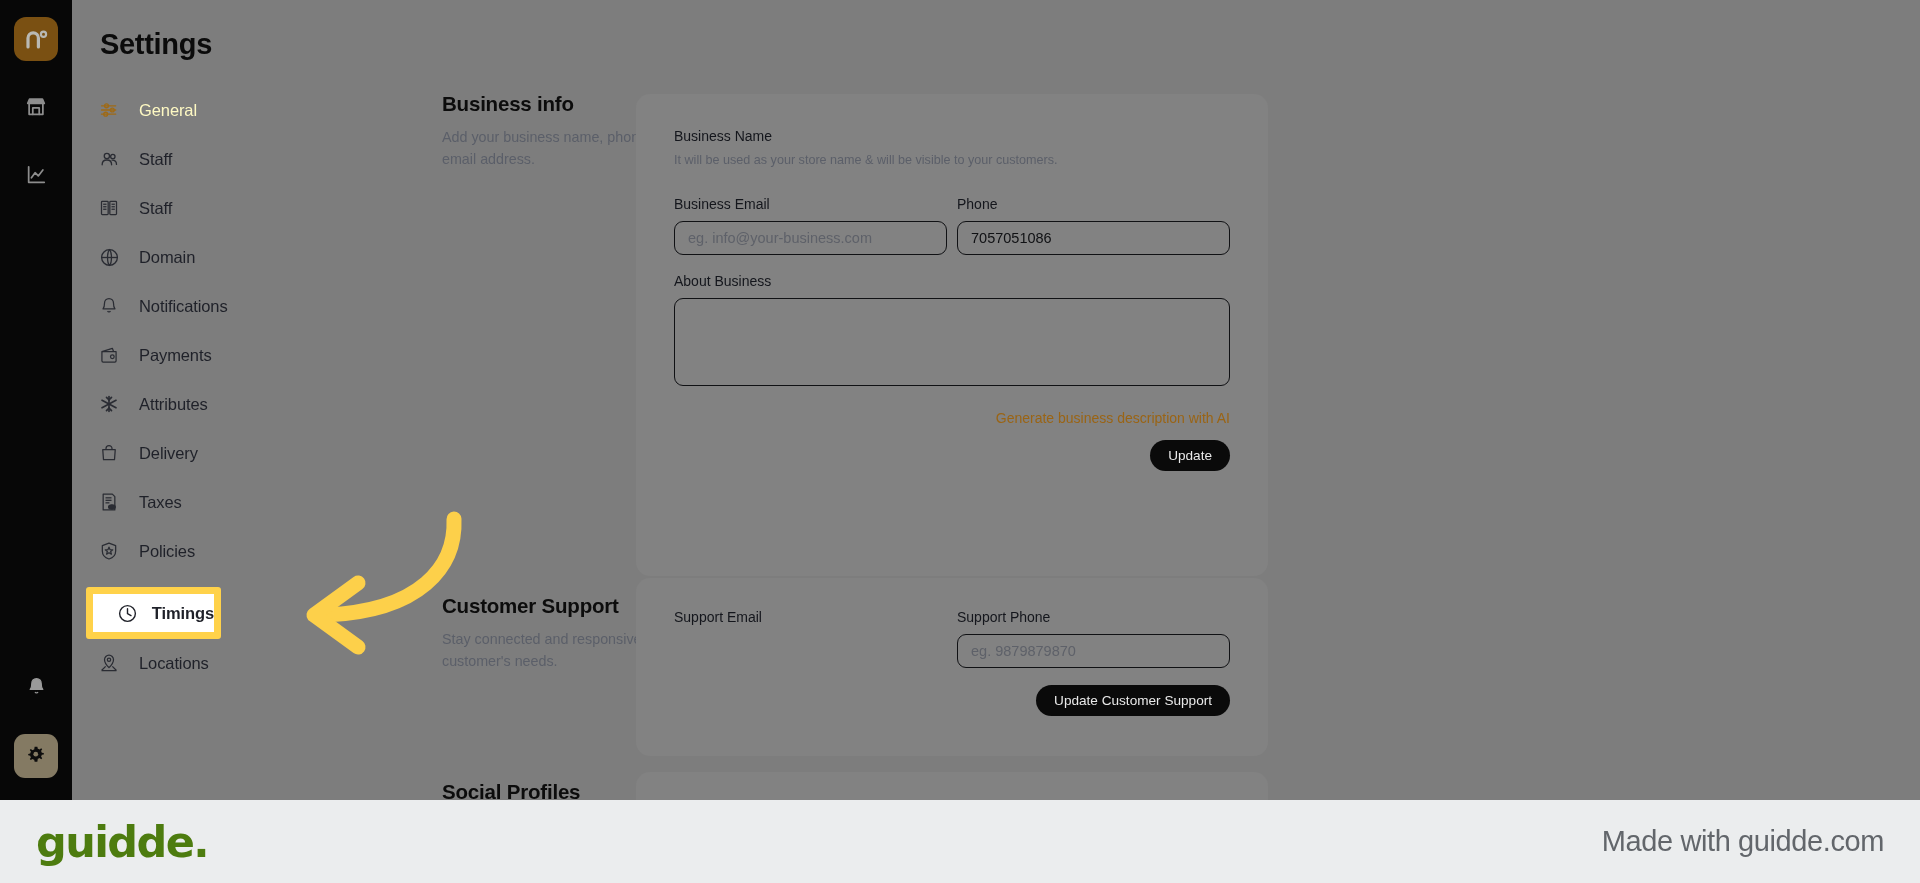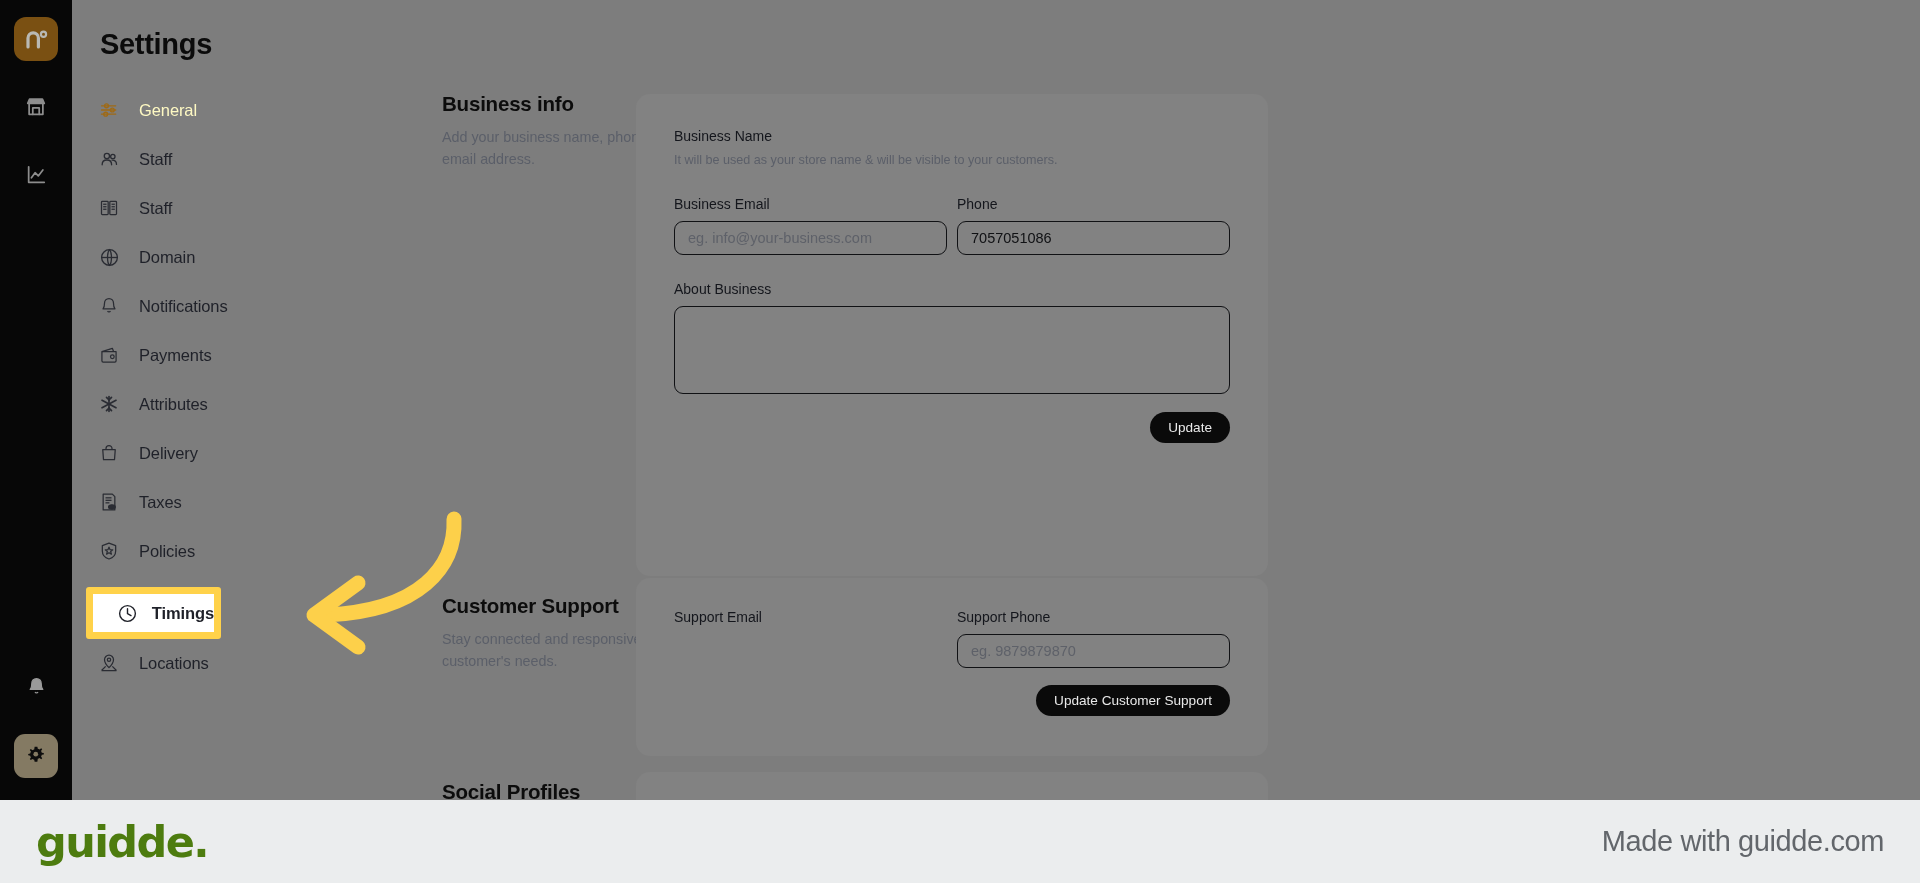--- a/index.html
+++ b/index.html
@@ -372,25 +372,26 @@
             <div>
               <label class="field-label">Business Email</label>
               <input class="inp" type="text" placeholder="eg. info@your-business.com" style="">
             </div>
             <div>
               <label class="field-label">Phone</label>
               <input class="inp" type="text" value="7057051086" style="">
             </div>
           </div>
 
-          <div style="margin-top:26px;">
+          <div style="margin-top:18px;">
             <label class="field-label">About Business</label>
             <textarea class="inp" style=""></textarea>
           </div>
 
+          <div class="ai-link" style="margin-top:20px;">Generate business description with AI</div>
 
           <div style="text-align:right; margin-top:14px;">
             <button class="btn-dark">Update</button>
           </div>
         </div>
       </div>
 
       <div class="section" style="left:60px; top:594px; width:320px;">
         <div class="sec-left">
           <div class="sec-title">Customer Support</div>

